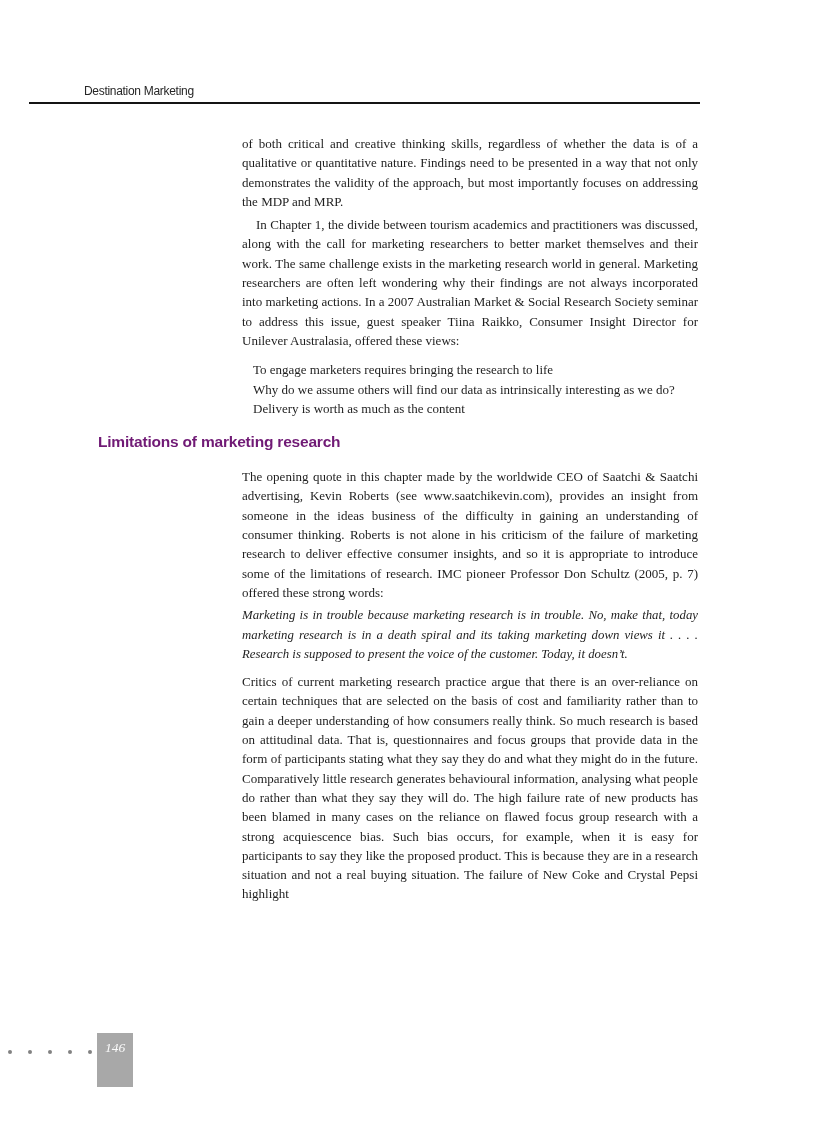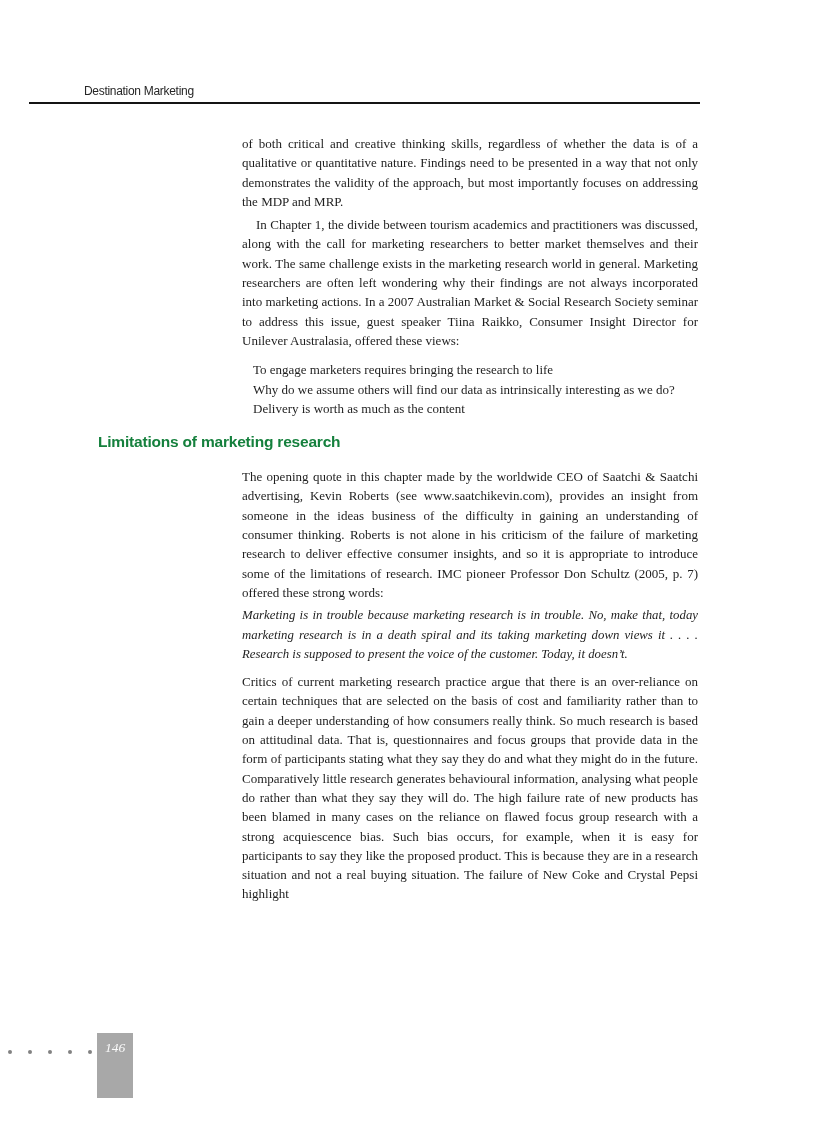--- a/index.html
+++ b/index.html
@@ -48,21 +48,21 @@
   .seminar-quotes p {
     text-align: justify;
     margin: 0;
   }
   .section-heading {
     margin: 14px 0 16px -140px;
     font-family: "Liberation Sans", sans-serif;
     font-weight: bold;
     font-size: 15.5px;
     letter-spacing: -0.2px;
-    color: #15803d;
+    color: #701a75;
     line-height: 19px;
   }
   .after-heading { margin-top: 12px !important; font-family: Liberation Serif, serif; }
   .block-quote {
     margin: 7px 25px 0 36px;
     font-style: italic;
     font-size: 12.8px !important;
     line-height: 19.3px;
   }
   .after-quote { margin-top: 8px !important; }
@@ -78,21 +78,21 @@
     width: 4px;
     height: 4px;
     border-radius: 50%;
     background: #828282;
   }
   .page-tab {
     position: absolute;
     left: 97px;
     top: 1033px;
     width: 36px;
-    height: 65px;
+    height: 54px;
     background: #a8a8a8;
     box-sizing: border-box;
     text-align: center;
   }
   .page-number {
     display: block;
     margin-top: 7px;
     font-family: "Liberation Serif", serif;
     font-style: italic;
     font-size: 13.5px;

